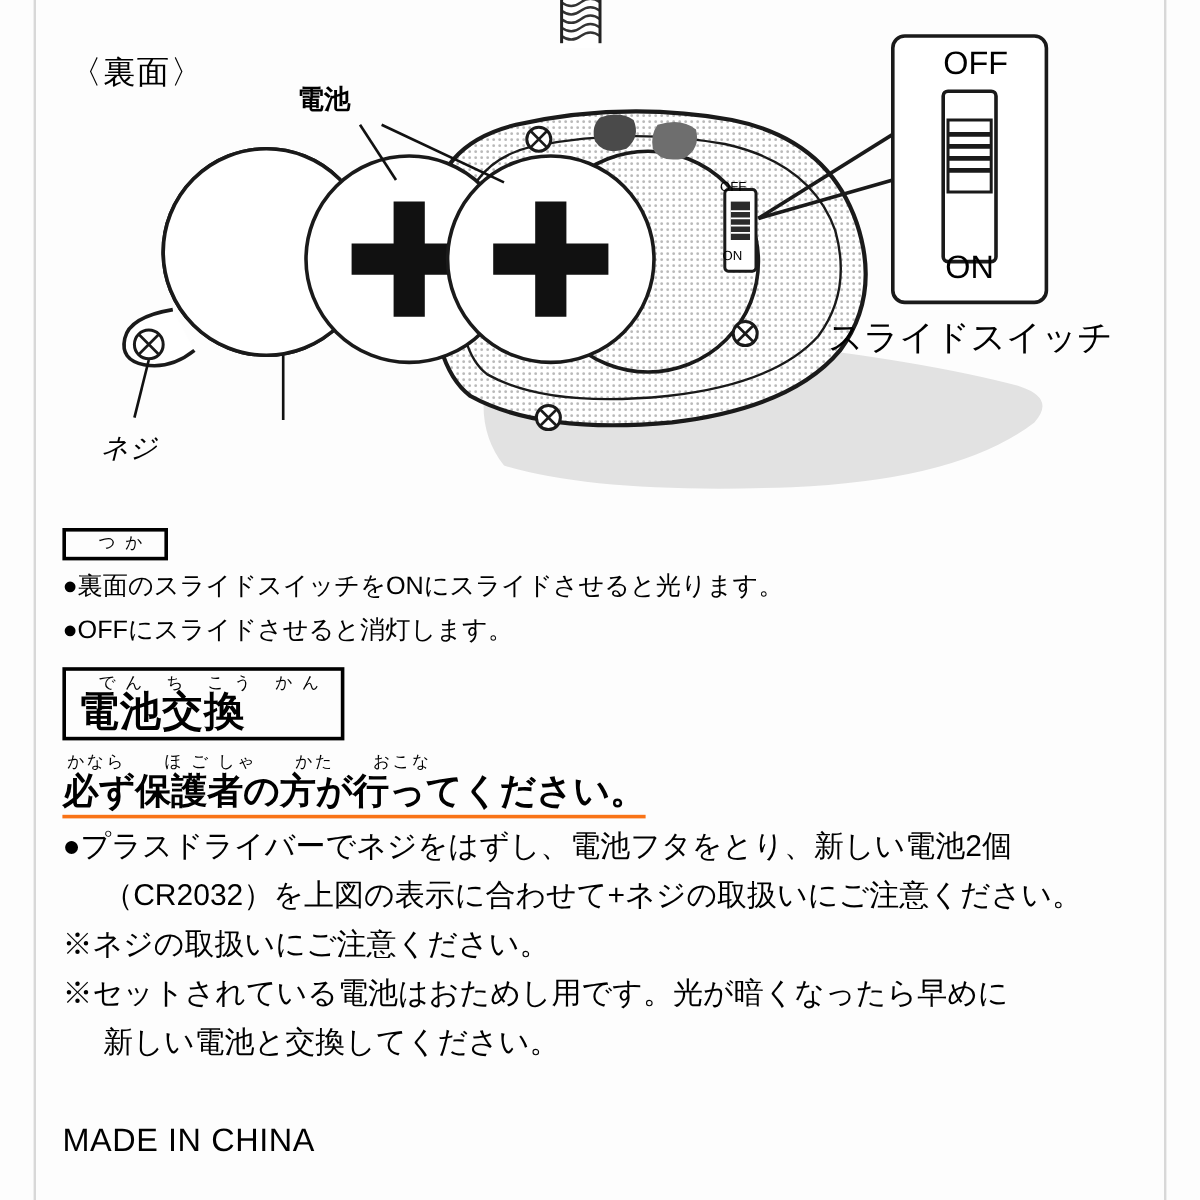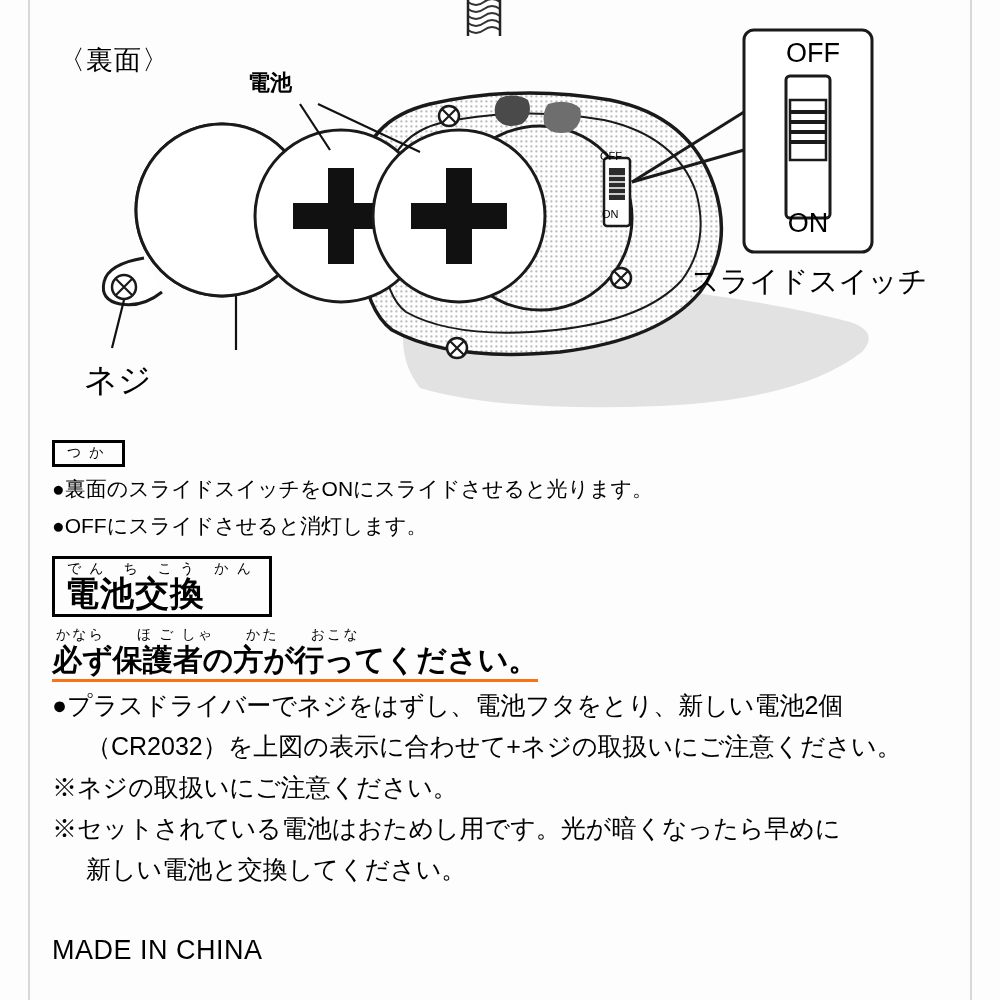--- a/index.html
+++ b/index.html
@@ -43,21 +43,21 @@
     font-size: 27px;
     letter-spacing: 1px;
   }
 
   .txt {
     position: absolute;
     font-size: 26px;
     white-space: nowrap;
   }
   .txt-battery   { left: 248px; top: 68px;  font-size: 22px; font-weight: bold; }
-  .txt-screw     { left: 84px;  top: 358px; font-size: 33px; }
+  .txt-screw     { left: 84px;  top: 358px; font-size: 23px; font-style: italic; }
   .txt-lid       { left: 186px; top: 358px; font-size: 29px; }
   .txt-slide     { left: 690px; top: 262px; font-size: 29px; }
 
   .svg-diagram {
     position: absolute;
     left: 0; top: 0;
   }
 
   
   .content {
@@ -73,21 +73,21 @@
     font-weight: bold;
     line-height: 1.0;
     position: relative;
   }
   .boxed-head .ruby {
     display: block;
     font-size: 14px;
     font-weight: normal;
     letter-spacing: 8px;
     line-height: 1.1;
-    margin-left: 2px;
+    margin-left: 17px;
   }
   .boxed-head .main {
     display: block;
     font-size: 34px;
     letter-spacing: 1px;
   }
 
   .bullet-line {
     font-size: 21px;
     line-height: 1.35;

